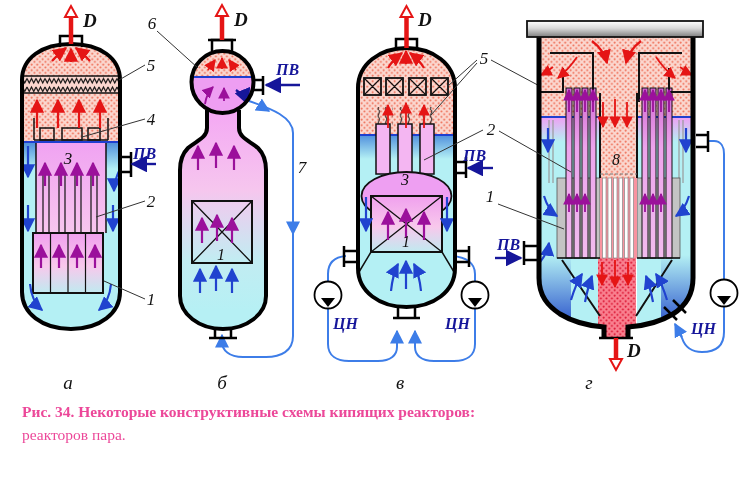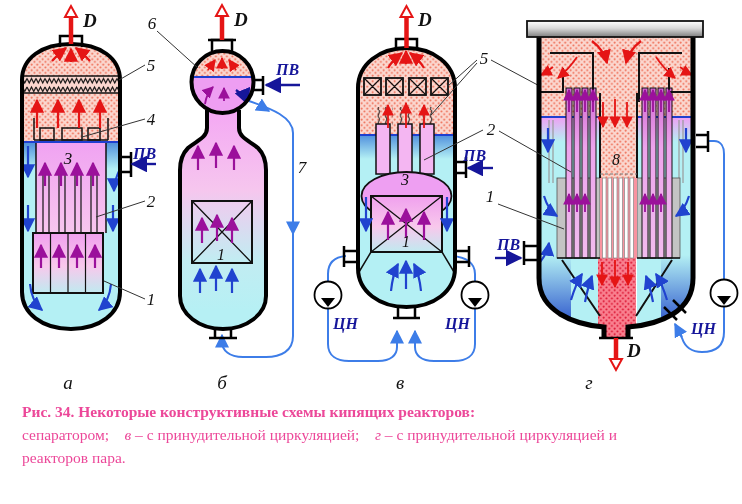--- a/index.html
+++ b/index.html
@@ -448,16 +448,15 @@
       <text class="navylbl" x="497" y="250">ПВ</text>
       <text class="navylbl" x="691" y="334">ЦН</text>
       <text class="dlbl" x="627" y="357">D</text>
       <text class="letter" x="589" y="389" text-anchor="middle">г</text>
     </g>
   </g>
 </svg>
 
 <div class="caption">
   <div class="b">Рис. 34. Некоторые конструктивные схемы кипящих реакторов:</div>
-  <div><span>сепаратором;&nbsp;&nbsp;&nbsp; </span><span class="it">в</span><span> – с принудительной циркуляцией;&nbsp;&nbsp;&nbsp; </span><span class="it">г</span><span> – с принудительной циркуляцией и</span></div>
   <div>реакторов пара.</div>
 </div>
 </div>
 
 </body></html>

